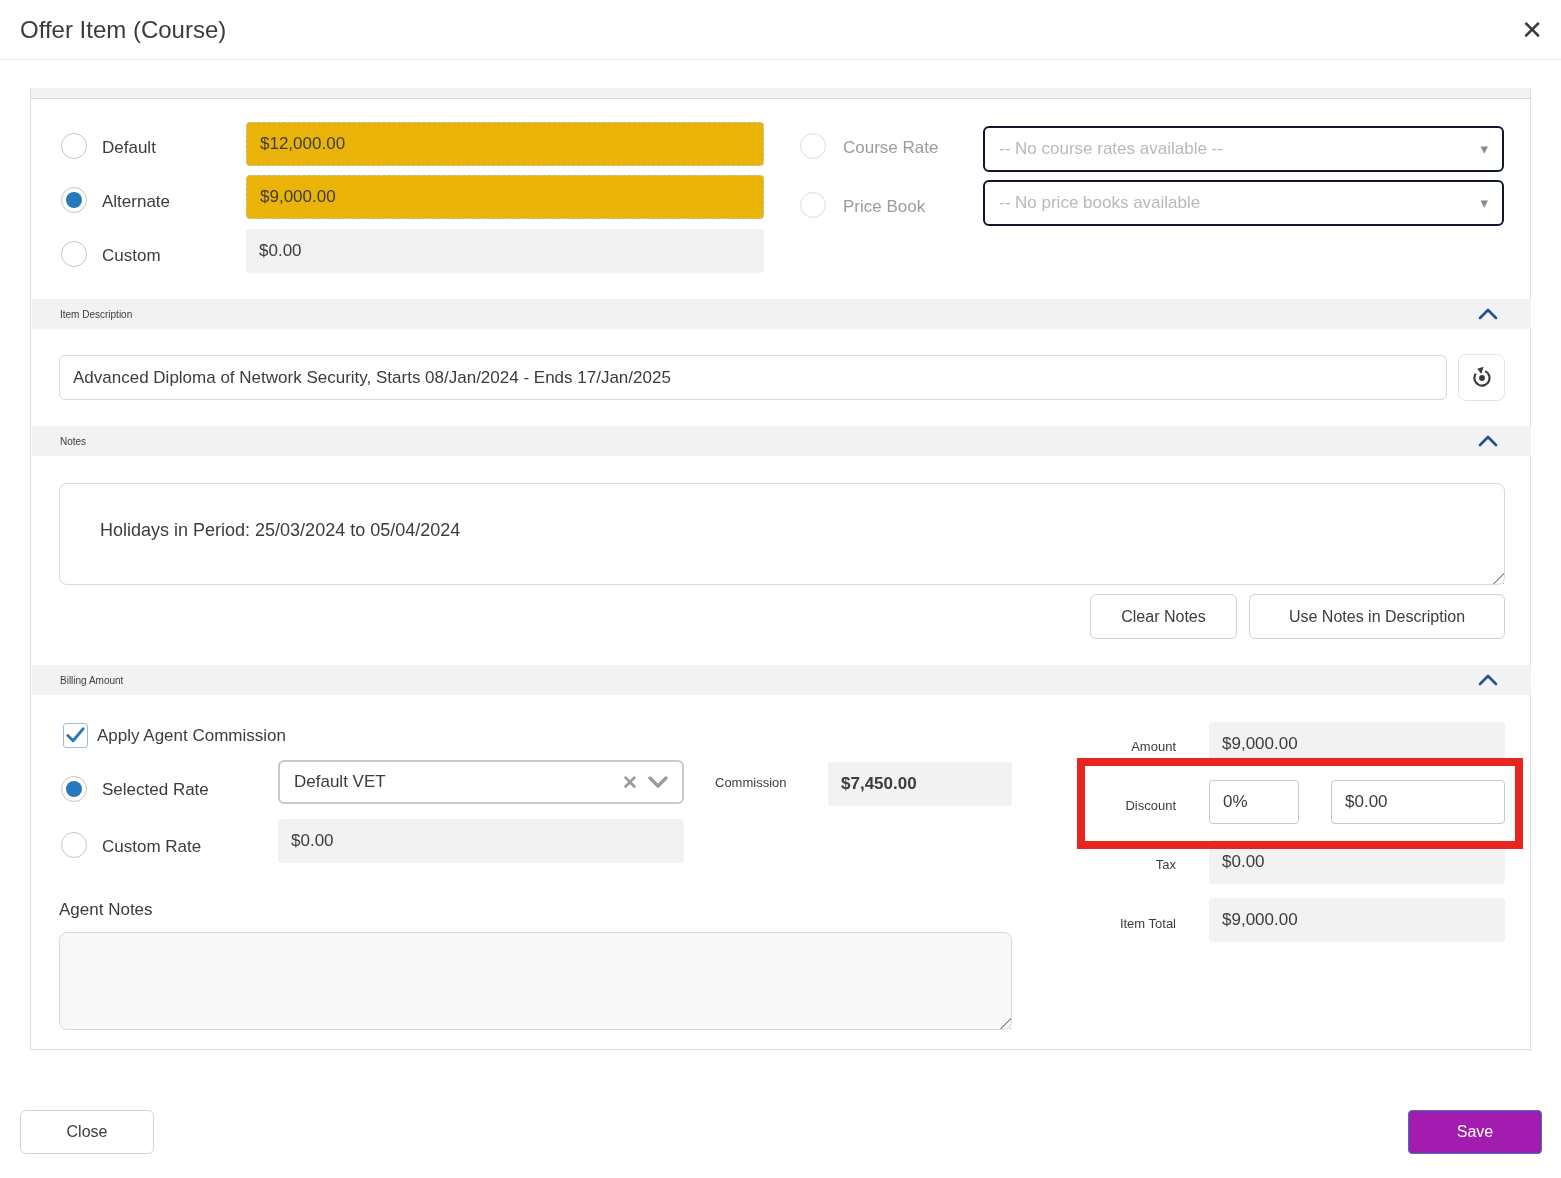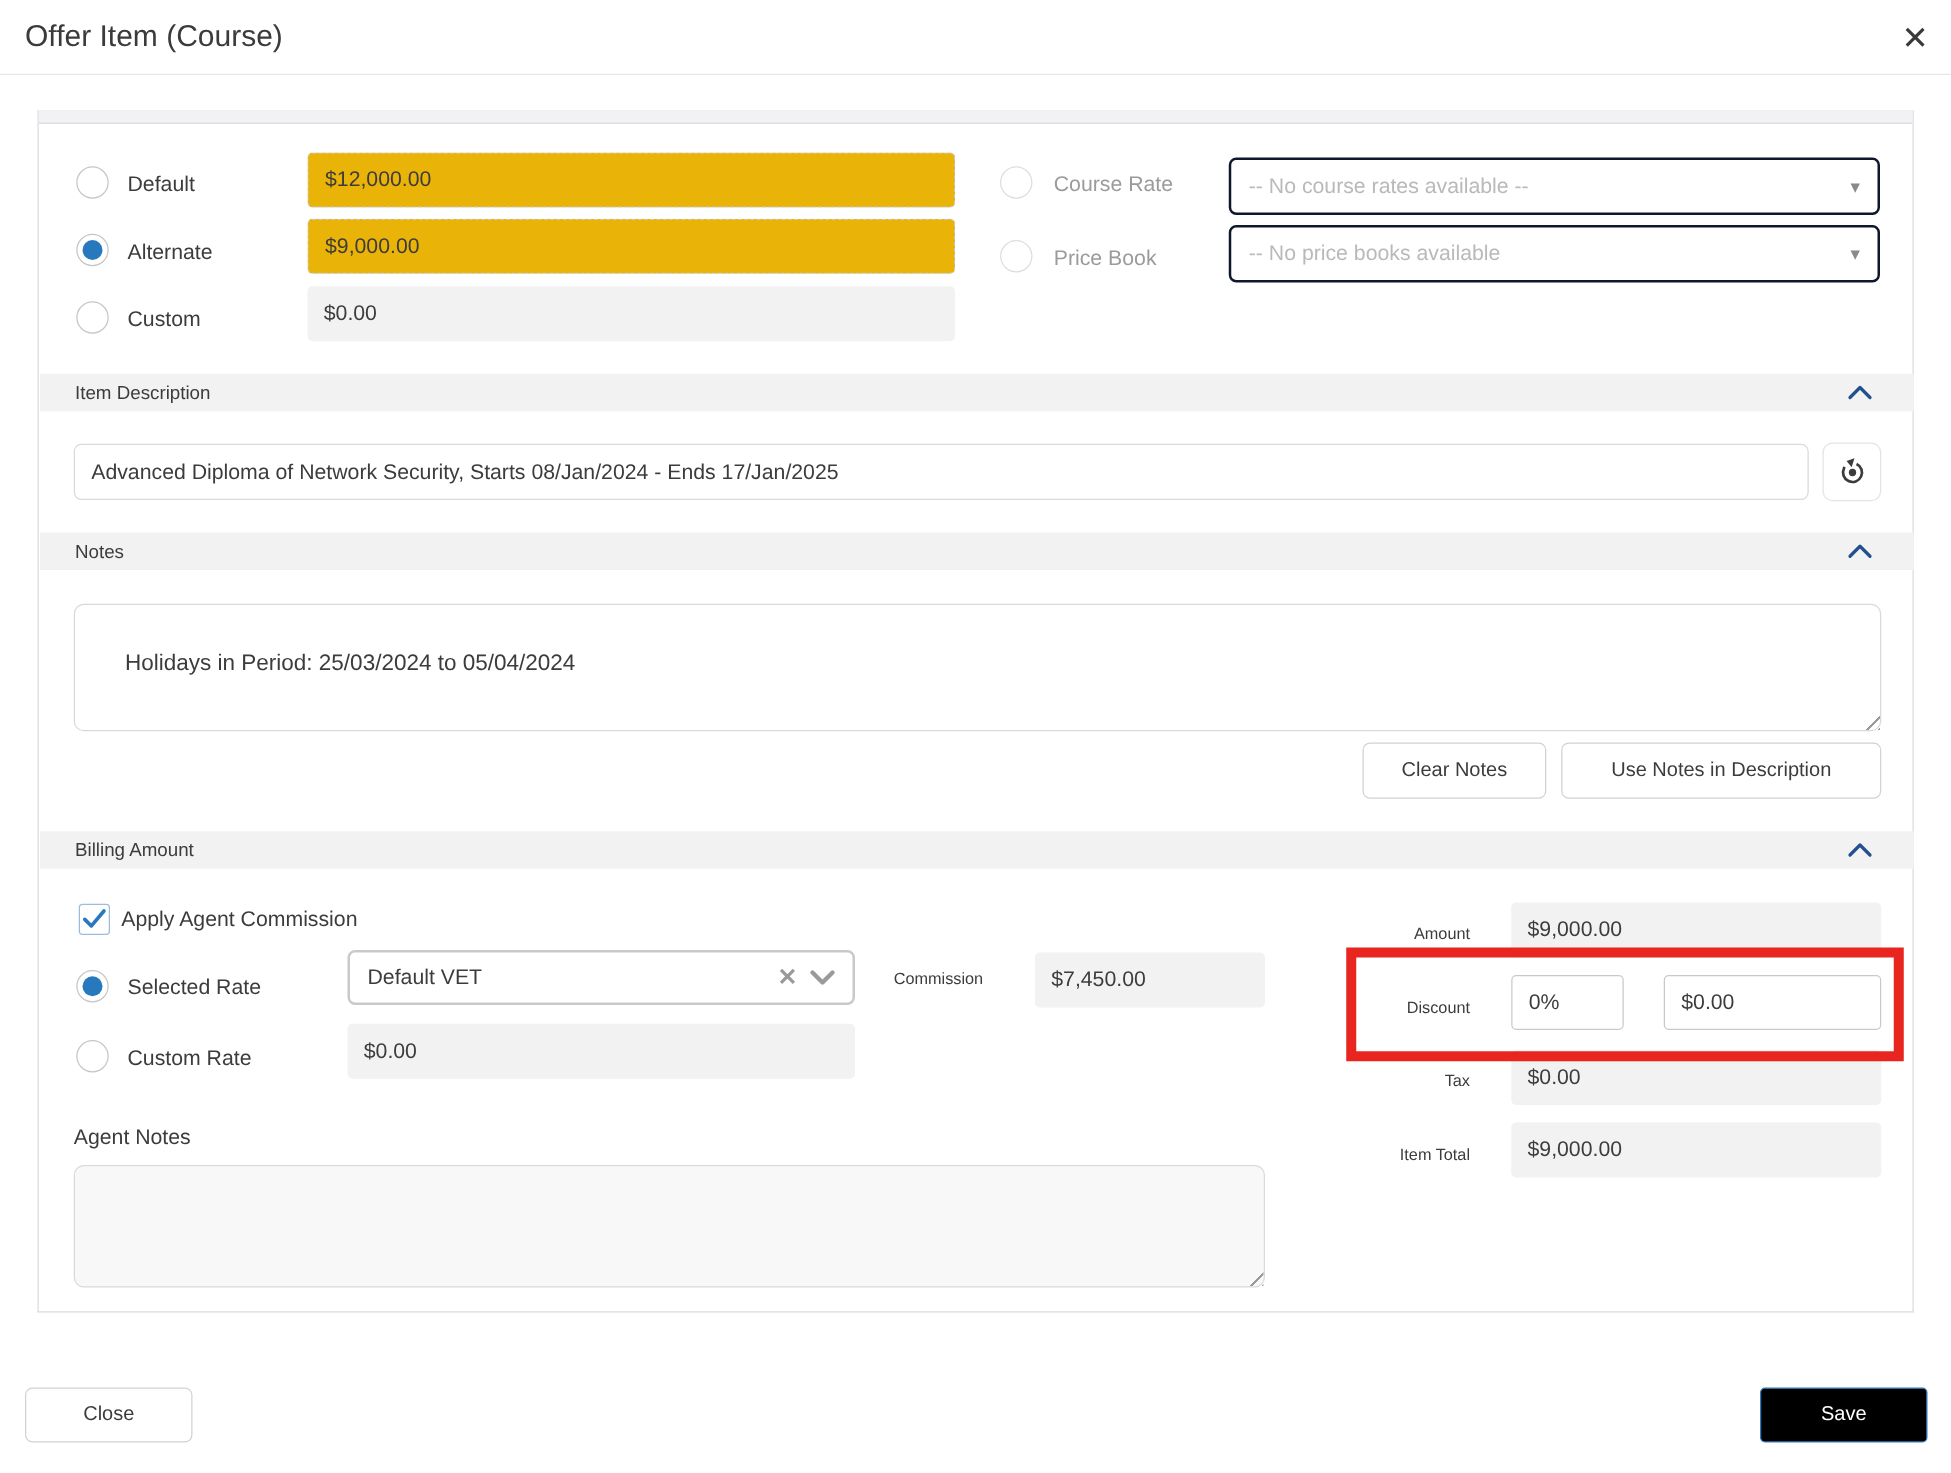--- a/index.html
+++ b/index.html
@@ -30,33 +30,33 @@
   .white-box { border:1px solid #c9c9c9; border-radius:4px; background:#fff; }
 
   .select { position:absolute; border:2px solid #0f172a; border-radius:6px; background:#fff;
             font-size:17px; display:flex; align-items:center; padding:0 14px; cursor:pointer; }
   .select .ph { color:#b9b9b9; flex:1; }
   .select .val { color:#3c3c3c; flex:1; }
   .caret { color:#8a8a8a; font-size:15px; margin-left:8px; }
   .clear-x { color:#9a9a9a; font-size:19px; font-weight:bold; margin-right:10px; cursor:pointer; }
 
   .section-head { position:absolute; left:1px; width:1499px; height:30px; background:#f2f2f3;
-                  display:flex; align-items:center; padding:0 28px; font-size:15px; color:#3c3c3c; }
+                  display:flex; align-items:center; padding:0 28px; font-size:10px; color:#3c3c3c; }
   .section-head .chev { position:absolute; right:32px; top:6px; cursor:pointer; }
 
   textarea.note { position:absolute; font-family:"Liberation Sans",sans-serif; font-size:18px; color:#3c3c3c;
                   border:1px solid #d9d9d9; border-radius:8px; background:#fff; resize:none;
                   padding:36px 16px; outline:none; }
   .grip { position:absolute; width:13px; height:13px;
           background:repeating-linear-gradient(135deg, transparent 0 3px, #9a9a9a 3px 4.6px, transparent 4.6px 7px);
           clip-path:polygon(100% 0, 100% 100%, 0 100%); }
 
   .btn { position:absolute; display:flex; align-items:center; justify-content:center;
          background:#fff; border:1px solid #d2d2d2; border-radius:6px; font-size:16px; color:#3c3c3c; cursor:pointer; }
-  .btn-primary { background:#000000; border:1px solid #3579b8; color:#fff; border-radius:4px; }
+  .btn-primary { background:#a21caf; border:1px solid #3579b8; color:#fff; border-radius:4px; }
 
   .flabel { position:absolute; font-size:13px; color:#3c3c3c; text-align:right; }
 
   .checkbox { position:absolute; left:32px; top:635px; width:25px; height:25px; background:#fff;
               border:1px solid #9dbcdc; border-radius:3px; cursor:pointer; }
 
   .icon-btn { position:absolute; width:47px; height:47px; border:1px solid #e3e3e3; border-radius:8px;
               background:#fff; display:flex; align-items:center; justify-content:center; cursor:pointer; }
 
   .annotation { position:absolute; border:8px solid #e8251f; pointer-events:none; z-index:5; }
@@ -157,21 +157,21 @@
   <div class="rlabel" style="left:71px; top:692px;">Selected Rate</div>
   <div class="select" style="left:247px; top:672px; width:406px; height:44px; border-color:#c9c9c9;">
     <span class="val">Default VET</span>
     <span class="clear-x">✕</span>
     <svg width="20" height="14" viewBox="0 0 20 14">
         <polyline points="2,3 10,11 18,3" fill="none" stroke="#9a9a9a" stroke-width="3.4" stroke-linecap="round" stroke-linejoin="round"></polyline>
       </svg>
   </div>
 
   <div class="flabel" style="left:684px; top:687px; width:108px; text-align:left;">Commission</div>
-  <input class="box disabled-box" style="left: 797px; top: 674px; width: 184px; height: 44px;" value="$7,450.00">
+  <input class="box disabled-box" style="left: 797px; top: 674px; width: 184px; height: 44px; font-weight: bold;" value="$7,450.00">
 
   <div class="radio" style="left:30px; top:744px;"></div>
   <div class="rlabel" style="left:71px; top:749px;">Custom Rate</div>
   <input class="box disabled-box" style="left: 247px; top: 731px; width: 406px; height: 44px;" value="$0.00">
 
   <div class="flabel" style="left:1040px; top:651px; width:105px;">Amount</div>
   <input class="box disabled-box" style="left: 1178px; top: 634px; width: 296px; height: 44px;" value="$9,000.00">
 
   <div class="flabel" style="left:1040px; top:710px; width:105px;">Discount</div>
   <input class="box white-box" style="left: 1178px; top: 692px; width: 90px; height: 44px;" value="0%">

